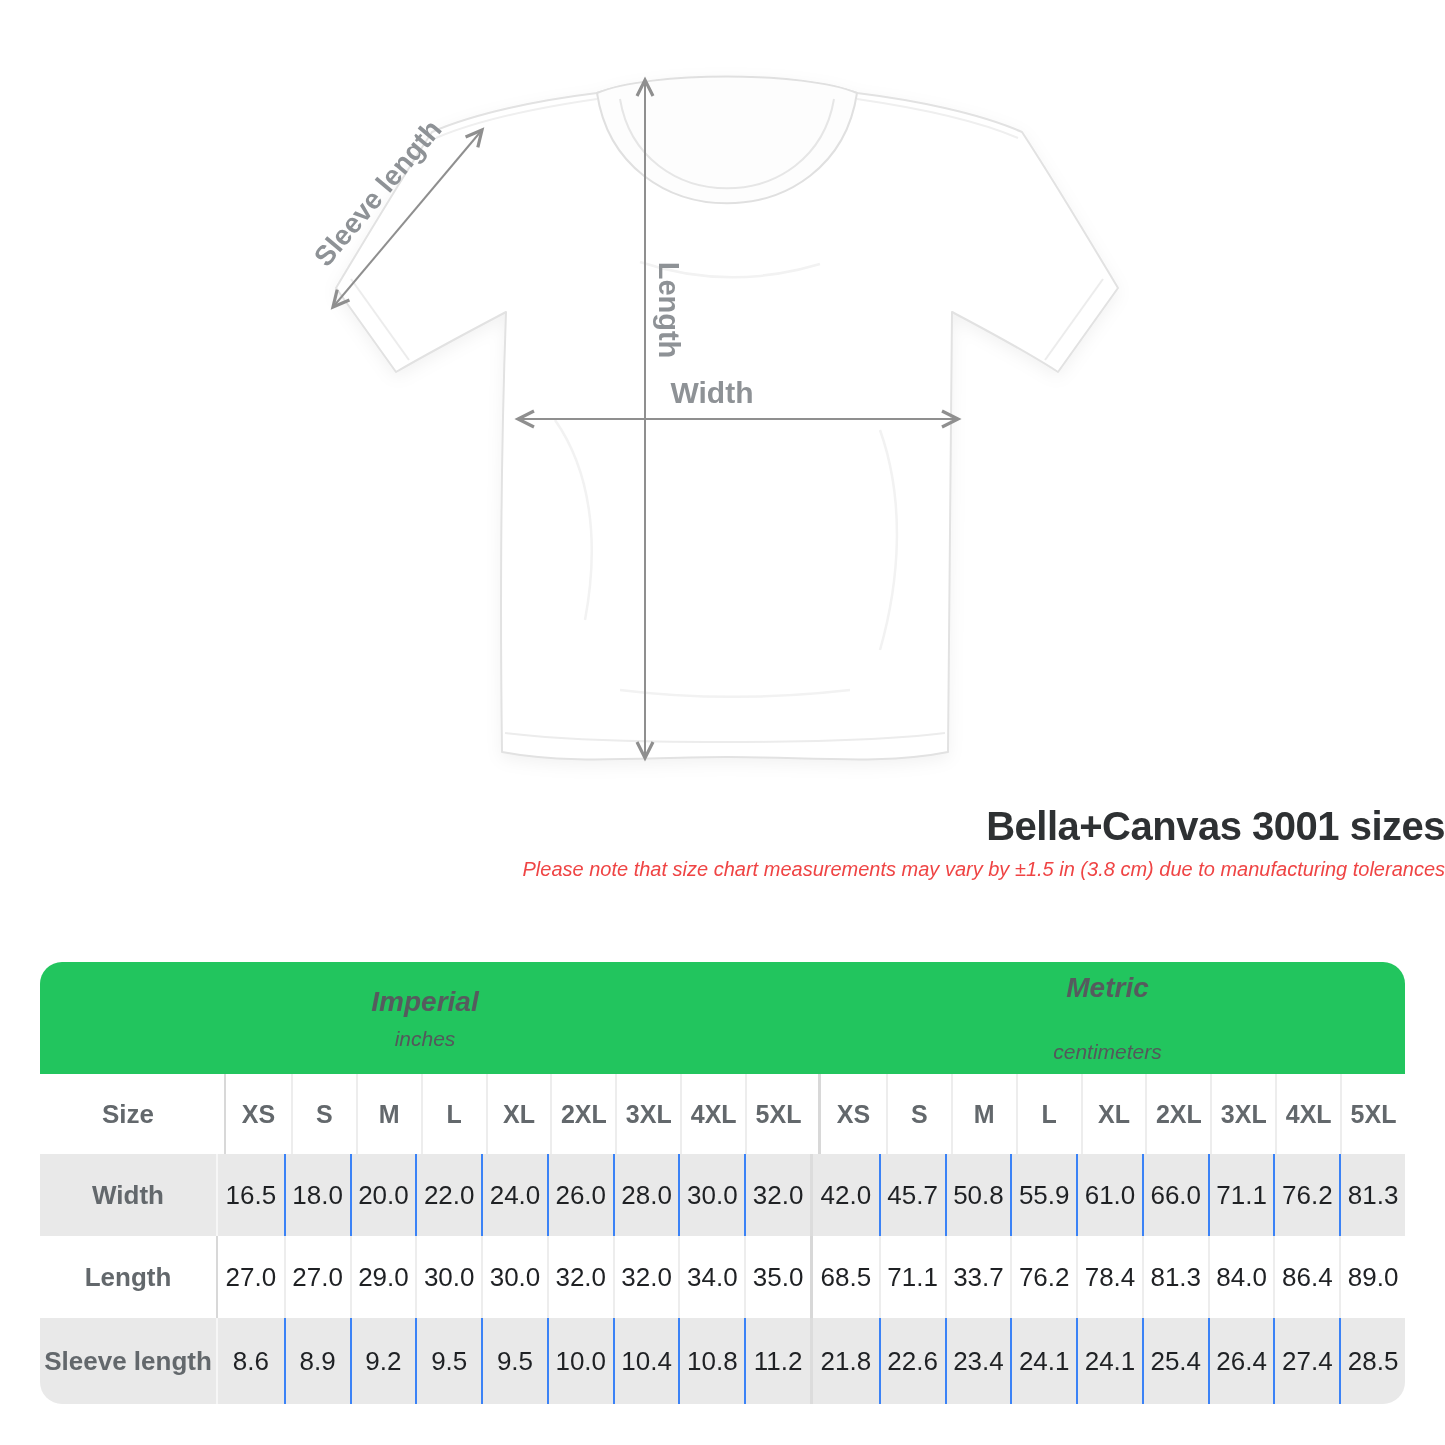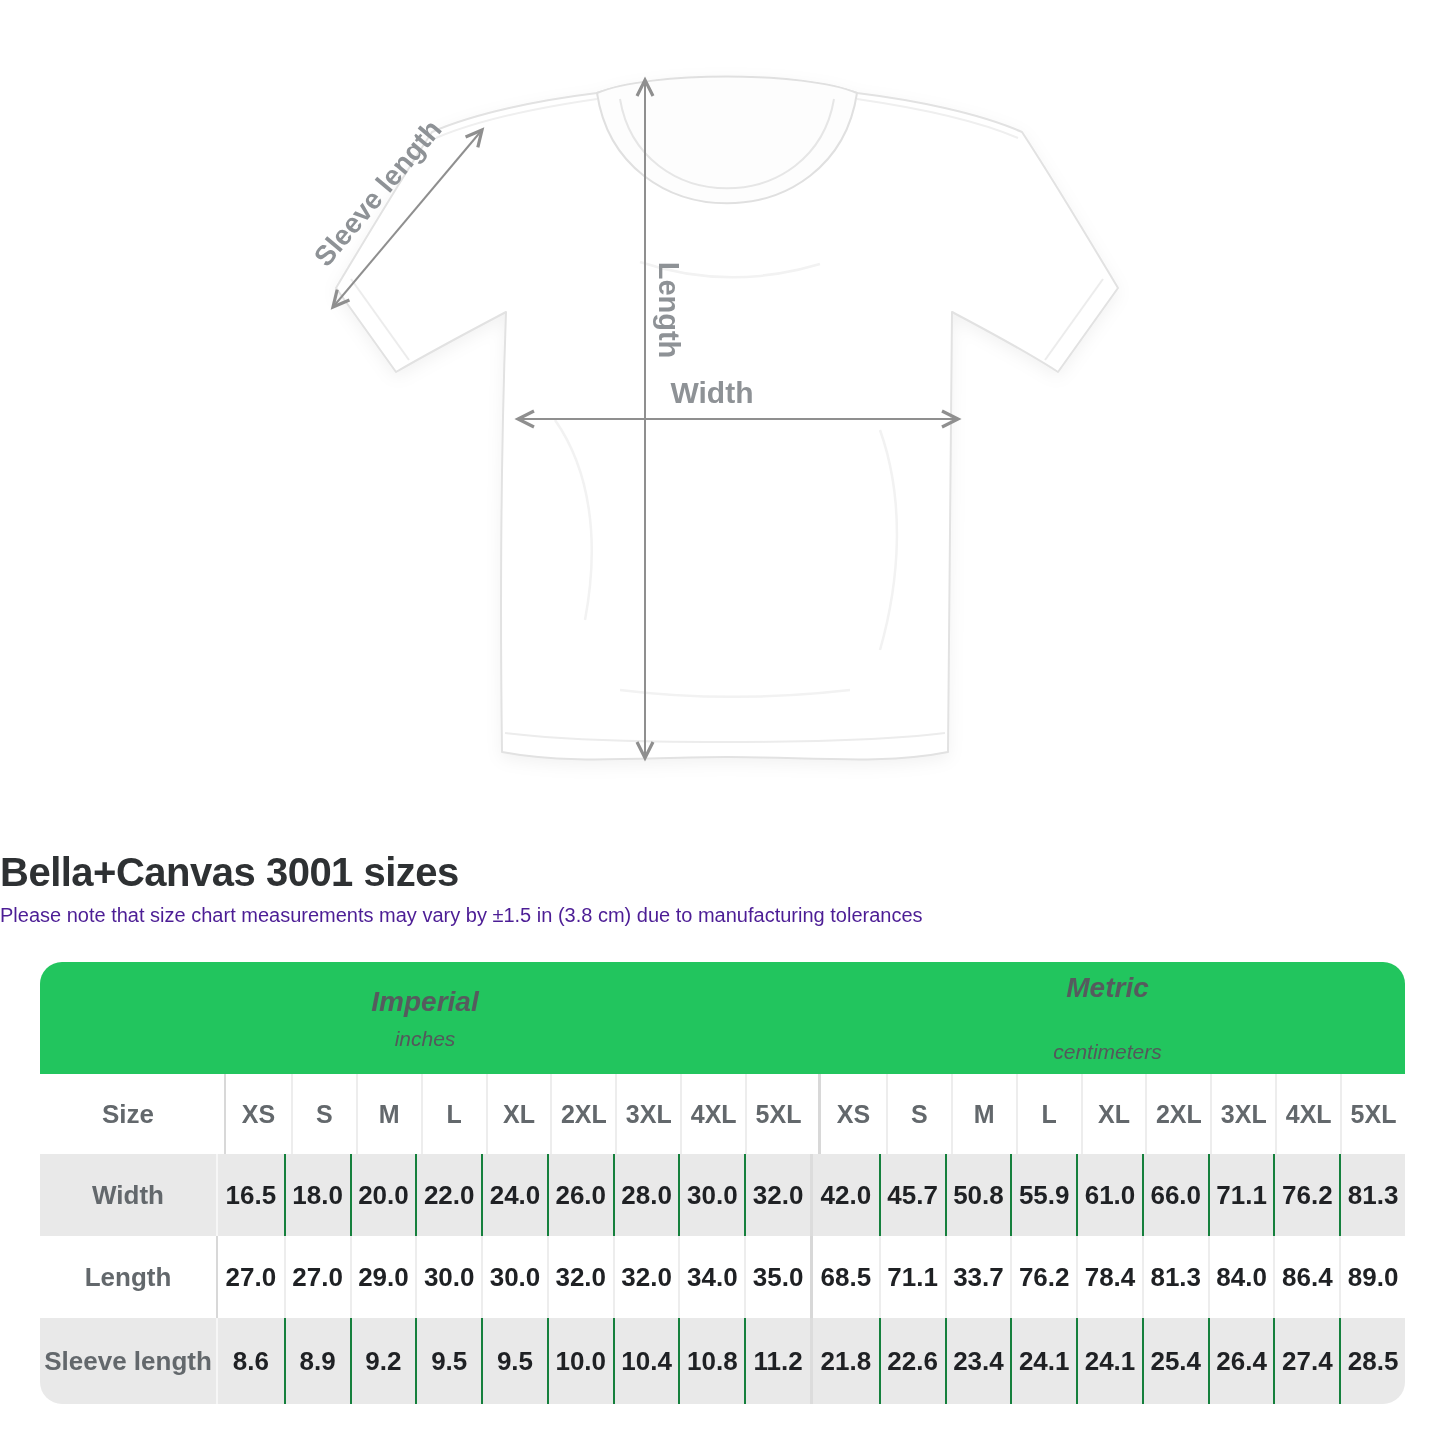--- a/index.html
+++ b/index.html
@@ -5,50 +5,50 @@
   html,body{margin:0;padding:0;background:#ffffff;}
   .page{
     position:relative;width:1445px;height:1445px;background:#ffffff;overflow:hidden;
     font-family:"Liberation Sans", sans-serif;
   }
   
   .figure{position:absolute;top:0;left:0;width:1445px;height:845px;}
   .figure svg{display:block;}
   .dim-label{font-family:"Liberation Sans", sans-serif;font-weight:bold;fill:#8e9296;}
   
-  .caption{position:absolute;top:850px;left:0;width:1445px;text-align:left;}
+  .caption{position:absolute;top:804px;left:0;width:1445px;text-align:right;}
   .title{margin:0;font-size:40px;font-weight:bold;color:#2e3133;letter-spacing:-0.5px;}
-  .subtitle{margin:9px 0 0 0;font-size:20px;color:#4c1d95;}
+  .subtitle{margin:9px 0 0 0;font-size:20px;font-style:italic;color:#ef4444;}
   
   .sizetable{
     position:absolute;top:962px;left:40px;width:1365px;
     border-radius:22px;overflow:hidden;
   }
   .thead{height:112px;background:#22c55e;display:flex;}
   .sec{display:flex;flex-direction:column;align-items:center;justify-content:center;gap:9px;}
   .sec.s-imp{flex:0 0 770px;}
   .sec.s-met{flex:1 1 auto;gap:36px;}
   .sec-label{font-size:28px;font-weight:bold;font-style:italic;color:#565b5e;}
   .sec-sub{font-size:21px;font-style:italic;color:#54585b;}
   .trow{display:flex;align-items:stretch;}
   .rlabel{
     flex:0 0 176px;display:flex;align-items:center;justify-content:center;
     font-weight:bold;font-size:26px;color:#63686c;
   }
   .grp{flex:1 1 0;display:grid;grid-template-columns:repeat(9,1fr);text-align:center;}
   .cell{display:flex;align-items:center;justify-content:center;}
   .szc{font-weight:bold;font-size:25px;color:#63686c;}
-  .valc{font-size:26px;color:#1f2124;font-weight:bold;}
+  .valc{font-size:26px;color:#1f2124;}
   .r-size  {height:80px;background:#ffffff;gap:8px;}
   .r-width {height:82px;background:#e9e9e9;}
   .r-length{height:82px;background:#ffffff;}
   .r-sleeve{height:86px;background:#e9e9e9;}
   
   .r-size  .grp .cell + .cell, .r-length .grp .cell + .cell{border-left:2px solid #ededed;}
-  .r-width .grp .cell + .cell, .r-sleeve .grp .cell + .cell{border-left:2px solid #15803d;}
+  .r-width .grp .cell + .cell, .r-sleeve .grp .cell + .cell{border-left:2px solid #3b82f6;}
   .r-size  .grp.imp, .r-length .grp.imp{border-left:2px solid #d8d8d8;}
   .r-width .grp.imp, .r-sleeve .grp.imp{border-left:2px solid #f6f6f6;}
   .r-size  .grp.met, .r-length .grp.met{border-left:3px solid #d8d8d8;}
   .r-width .grp.met, .r-sleeve .grp.met{border-left:3px solid #dcdcdc;}
 </style>
 </head>
 <body>
 
 <div class="page">
 

